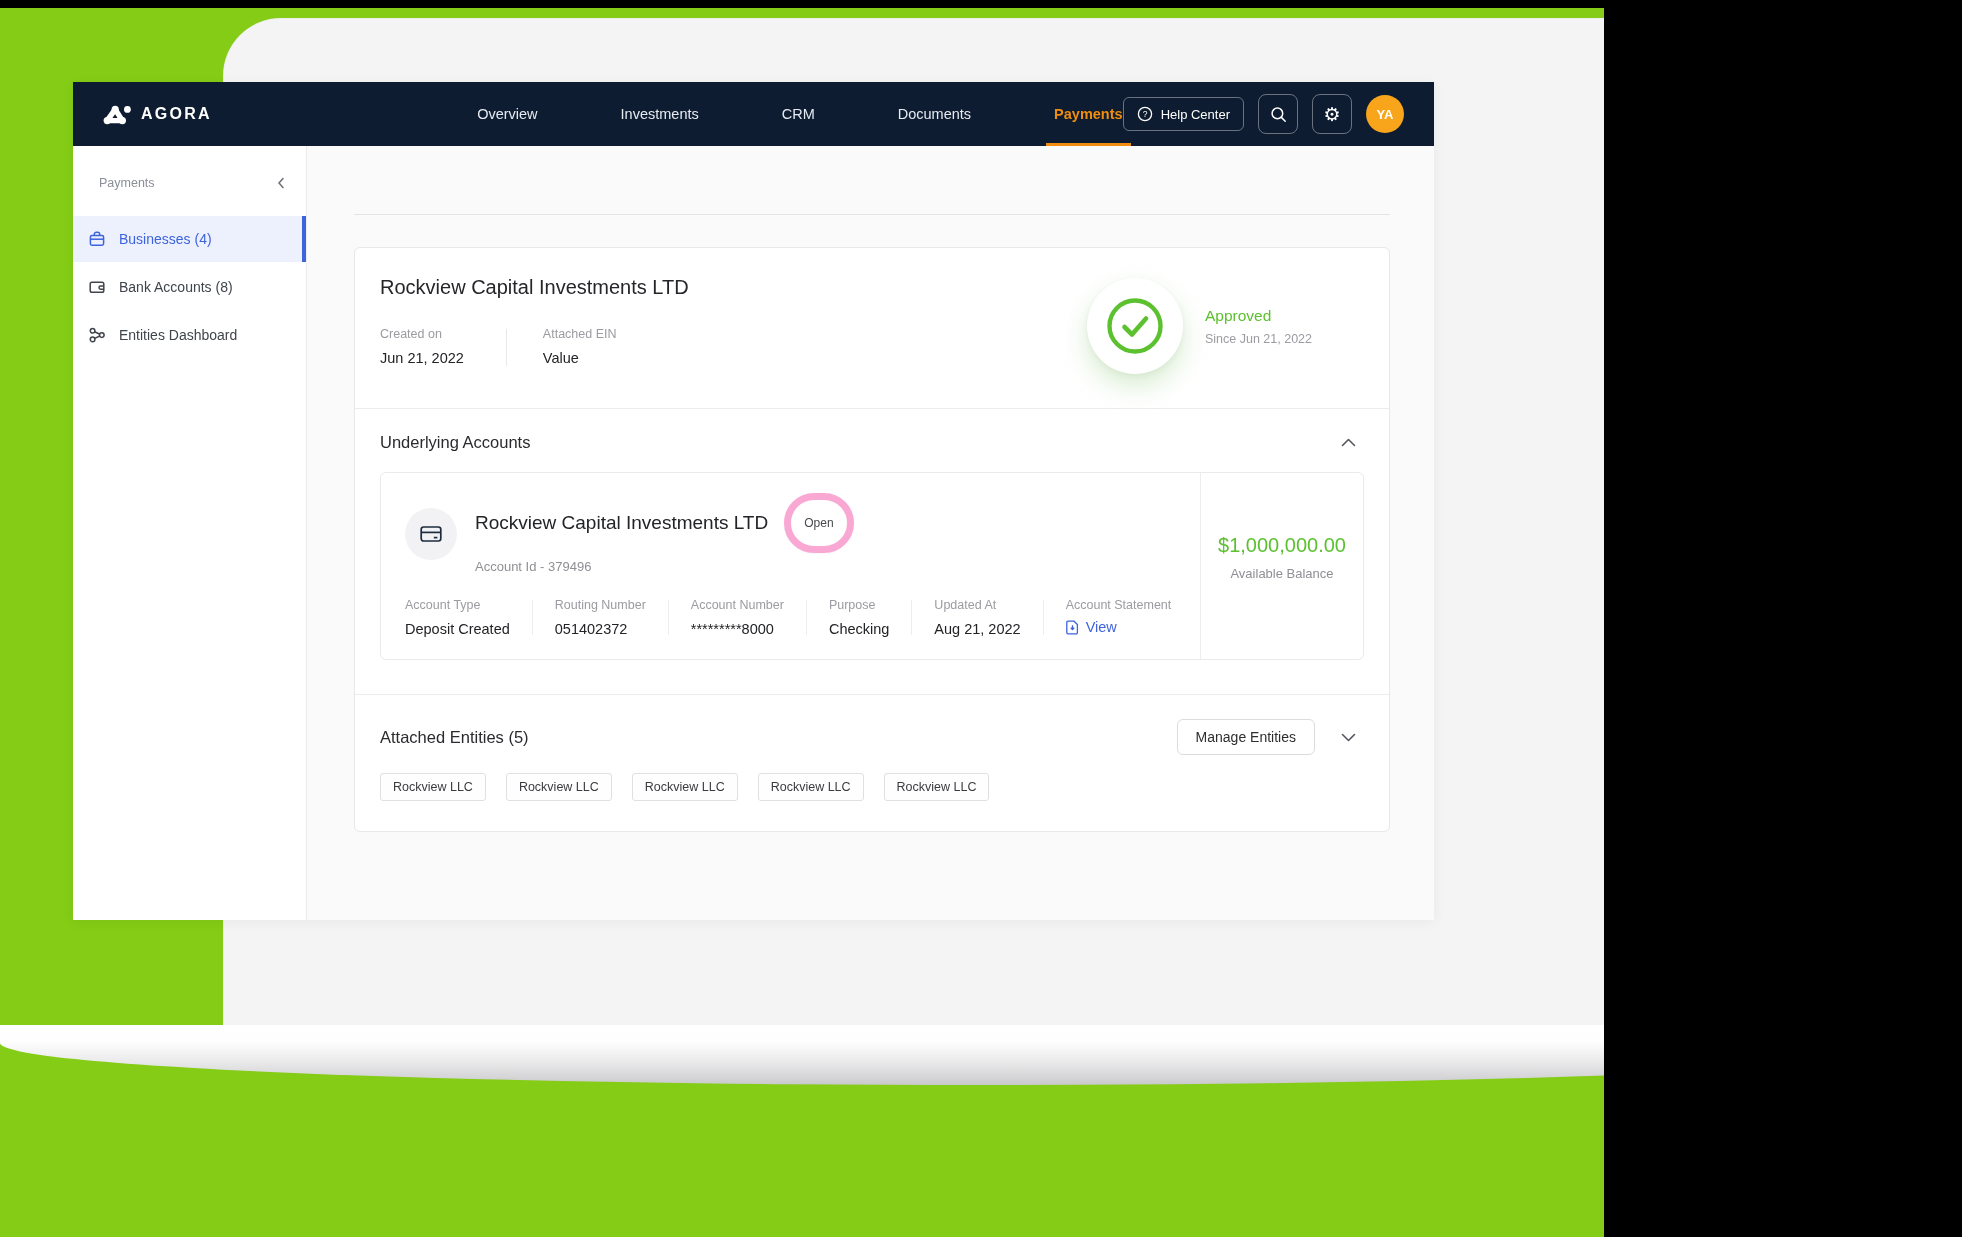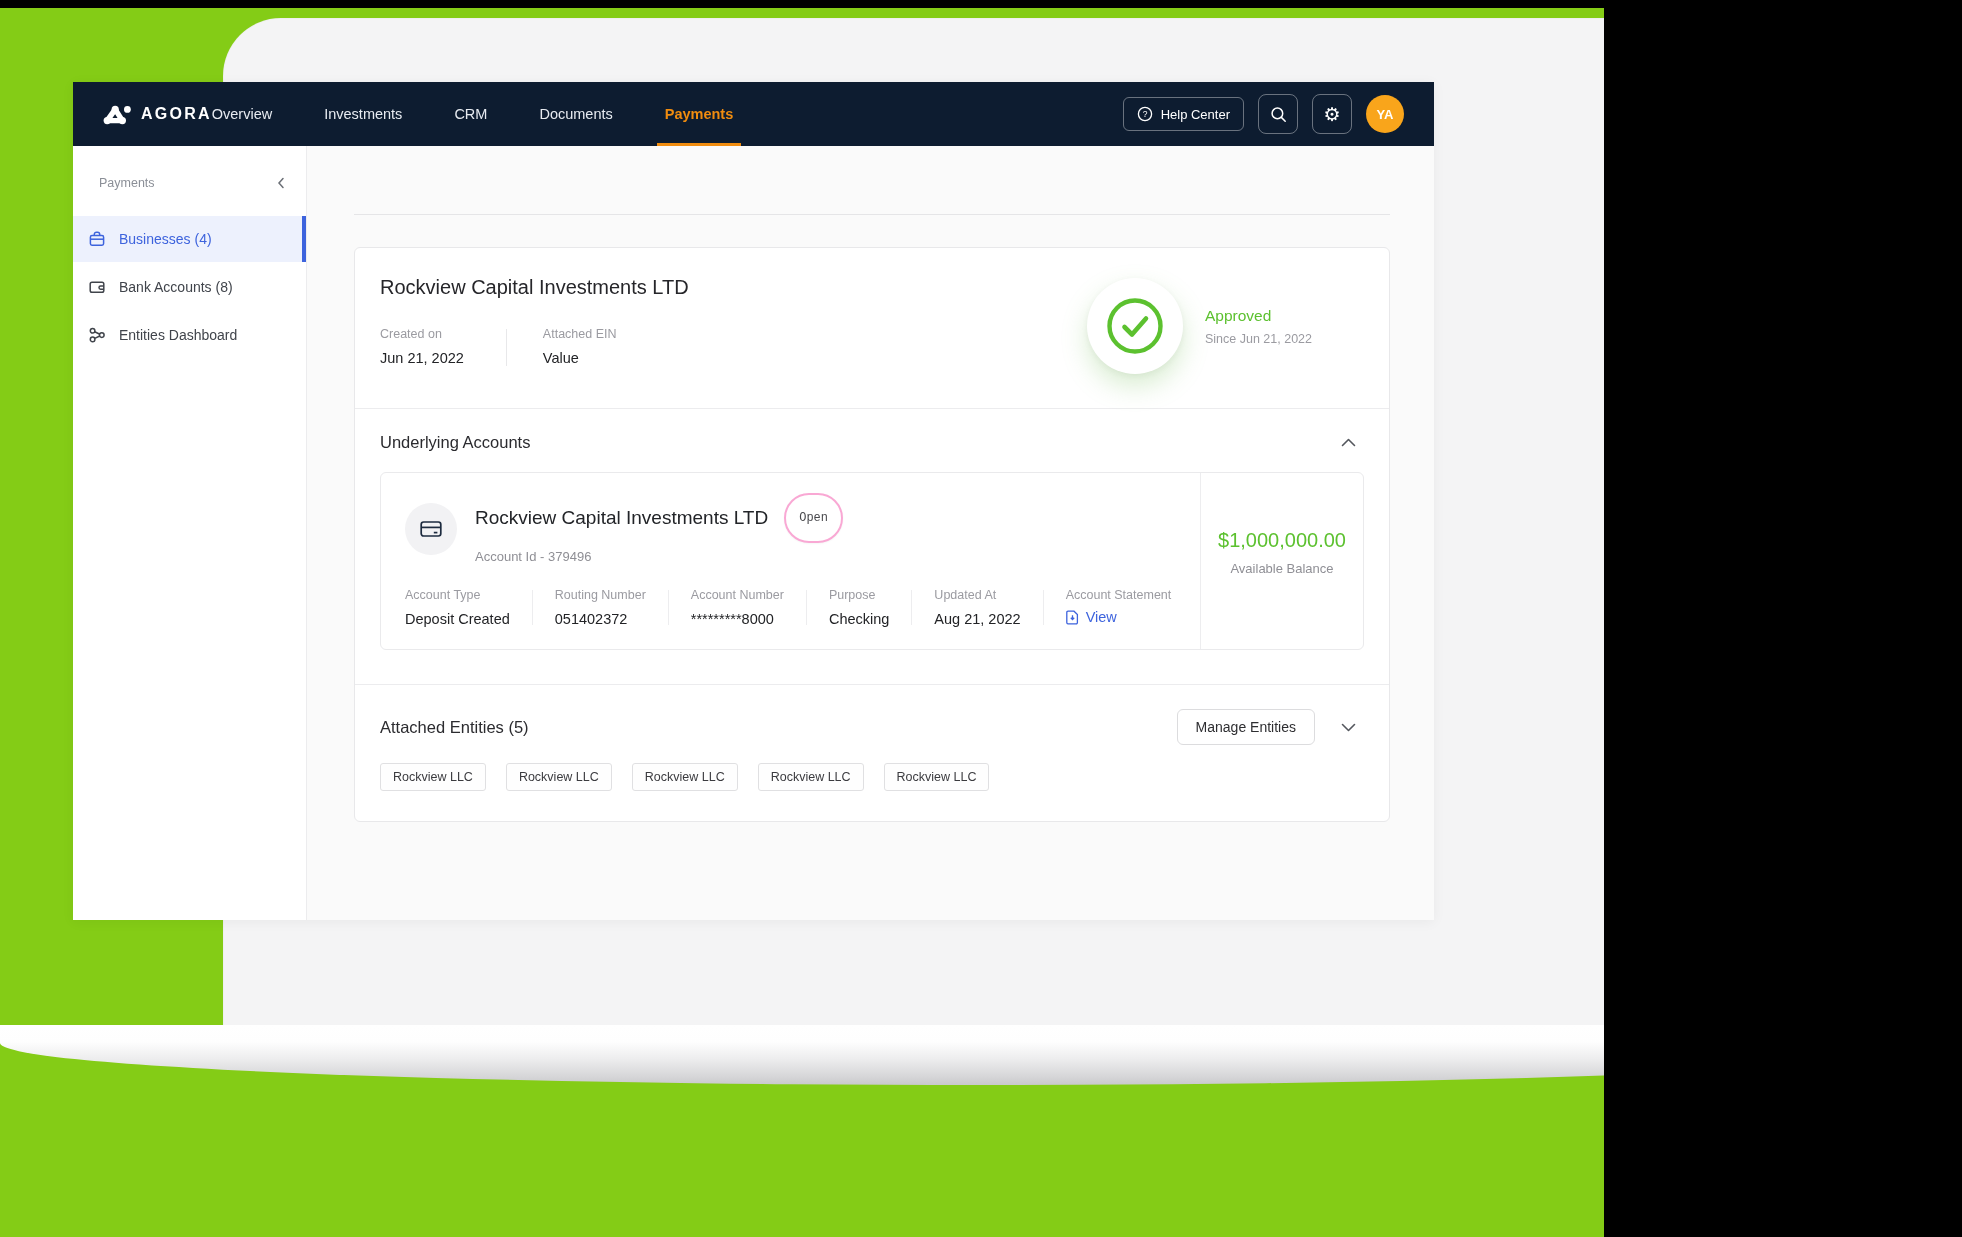--- a/index.html
+++ b/index.html
@@ -15,21 +15,21 @@
 
   
   .app{position:absolute;left:73px;top:74px;width:1361px;height:838px;display:flex;
     flex-direction:column;background:#fafafa;box-shadow:0 2px 12px rgba(0,0,0,.05);}
 
   
   .navbar{height:64px;flex:0 0 64px;background:var(--navy,#0d1c30);display:flex;align-items:center;
     padding:0 30px;color:#fff;}
   .brand{display:flex;align-items:center;gap:10px;}
   .brand-text{font-size:16px;font-weight:bold;letter-spacing:.14em;}
-  .nav-links{flex:1;display:flex;justify-content:flex-start;gap:52px;height:100%;align-items:stretch;}
+  .nav-links{flex:1;display:flex;justify-content:flex-end;gap:83px;height:100%;align-items:stretch;}
   .nav-link{display:flex;align-items:center;font-size:14.5px;color:#e7ebf1;position:relative;cursor:pointer;}
   .nav-link.active{color:var(--orange,#f08c0f);font-weight:bold;}
   .nav-link.active::after{content:"";position:absolute;left:-8px;right:-8px;bottom:0;height:3px;
     background:var(--orange,#f08c0f);}
   .nav-controls{display:flex;align-items:center;gap:14px;}
   .help-btn{display:flex;align-items:center;gap:8px;border:1px solid rgba(255,255,255,.38);
     border-radius:6px;padding:8px 13px;font-size:13px;cursor:pointer;}
   .icon-btn{width:38px;height:38px;border:1px solid rgba(255,255,255,.38);border-radius:8px;
     display:flex;align-items:center;justify-content:center;cursor:pointer;}
   .gear-glyph{font-size:19px;line-height:1;font-family:"DejaVu Sans",sans-serif;}
@@ -78,22 +78,22 @@
   .ua-head{display:flex;justify-content:space-between;align-items:center;margin:24px 8px 20px 0;}
   .section-title{font-size:16.5px;color:#2b2b2f;}
   .chev-btn{cursor:pointer;display:flex;align-items:center;}
   .acct-card{border:1px solid #eaeaec;border-radius:6px;display:flex;background:#fff;}
   .acct-main{flex:1;padding:20px 0 22px 24px;min-width:0;}
   .acct-top{display:flex;align-items:center;gap:18px;}
   .acct-icon{width:52px;height:52px;border-radius:50%;background:#f2f2f4;display:flex;
     align-items:center;justify-content:center;}
   .acct-name-row{display:flex;align-items:center;gap:16px;}
   .acct-name{font-size:19px;color:#222428;}
-  .open-pill{border:2px solid #f9a8d4;border-radius:999px;padding:16px 13px;font-size:12px;
-    color:#48484c;background:#fff;box-shadow:0 1px 2px rgba(0,0,0,.04);font-family:Liberation Mono, monospace;}
+  .open-pill{border:7px solid #f9a8d4;border-radius:999px;padding:16px 13px;font-size:12px;
+    color:#48484c;background:#fff;box-shadow:0 1px 2px rgba(0,0,0,.04);}
   .acct-id{font-size:13px;color:#8f8f95;margin-top:6px;}
   .acct-fields{display:flex;margin-top:24px;align-items:stretch;}
   .afield{padding:0 22px;}
   .afield:first-child{padding-left:0;}
   .afdiv{width:1px;background:#ededef;margin:2px 0;}
   .view-link{display:flex;align-items:center;gap:7px;color:var(--blue,#3d63dd);font-size:14.5px;
     margin-top:7px;cursor:pointer;}
   .acct-balance{width:162px;flex:0 0 162px;border-left:1px solid #ededef;display:flex;
     flex-direction:column;align-items:center;justify-content:center;text-align:center;padding-bottom:18px;}
   .balance-amount{font-size:20px;color:var(--green,#5cc12f);}

